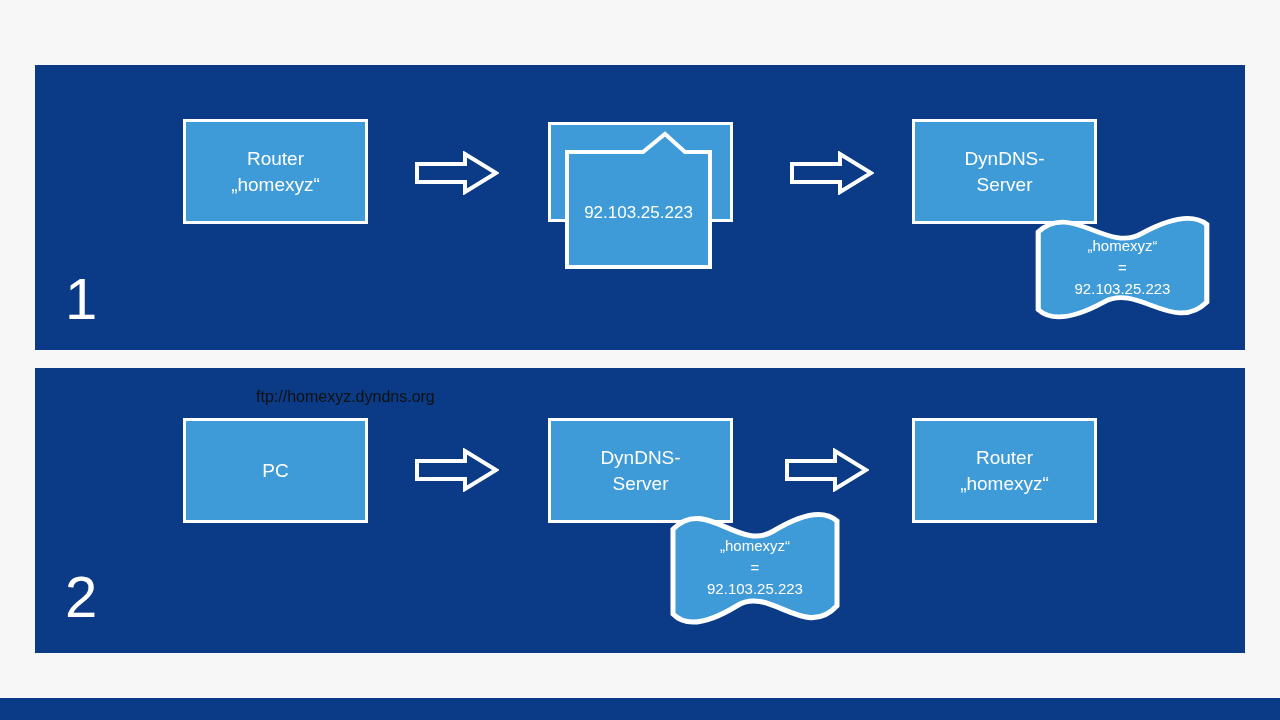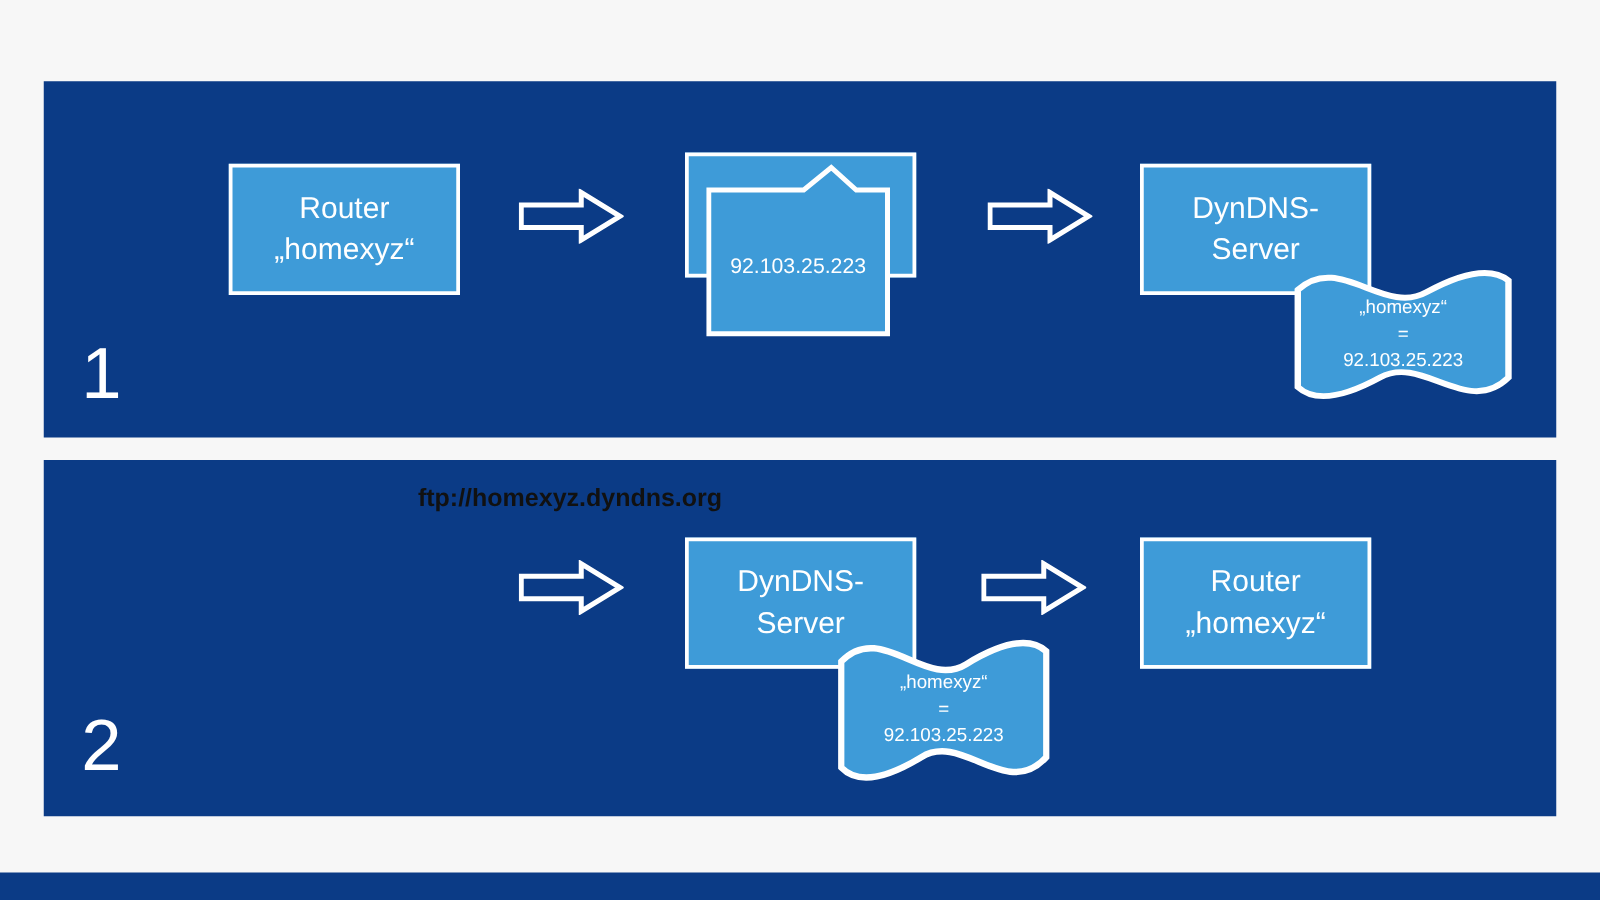--- a/index.html
+++ b/index.html
@@ -32,23 +32,22 @@
     width: 185px;
     height: 105px;
     background: #3e9bd8;
     border: 3px solid #ffffff;
     color: #ffffff;
     display: flex;
     flex-direction: column;
     align-items: center;
     justify-content: center;
     text-align: center;
-    font-size: 24px;
+    font-size: 19px;
     line-height: 1.35;
-    margin-top: 12px;
   }
   .node span { display: block; }
   .arrow-svg { position: absolute; width: 84px; height: 44px; }
   .arrow-svg polygon { fill: #0b3b86; stroke: #ffffff; stroke-width: 4; stroke-linejoin: miter; }
   .callout-back {
     position: absolute;
     width: 185px;
     height: 100px;
     background: #3e9bd8;
     border: 3px solid #ffffff;
@@ -71,24 +70,22 @@
     text-align: center;
     display: flex;
     flex-direction: column;
     align-items: center;
     justify-content: center;
   }
   .wave-text span { display: block; }
   .url-label {
     position: absolute;
     color: #111111;
-    font-size: 20px;
-    text-align: center;
+    font-size: 16px;
     width: 400px;
-    font-weight: bold;
   }
   .footer-bar {
     position: absolute;
     left: 0; top: 698px;
     width: 1280px; height: 22px;
     background: #0b3b86;
   }
 </style>
 </head>
 <body>
@@ -131,20 +128,23 @@
   </div>
 
 </div>
 
 <div class="panel panel-2">
 
   <div class="step-number" style="top:200px;">2</div>
 
   <div class="url-label" style="left:221px; top:20px;">ftp://homexyz.dyndns.org</div>
 
+  <div class="node" style="left:148px; top:50px;">
+    <span>PC</span>
+  </div>
 
   <svg class="arrow-svg" style="left:380px; top:80px;" viewBox="0 0 84 44">
     <polygon points="2,13 50,13 50,3 81,22 50,41 50,31 2,31"></polygon>
   </svg>
 
   <div class="node" style="left:513px; top:50px;">
     <span>DynDNS-</span>
     <span>Server</span>
   </div>
 

